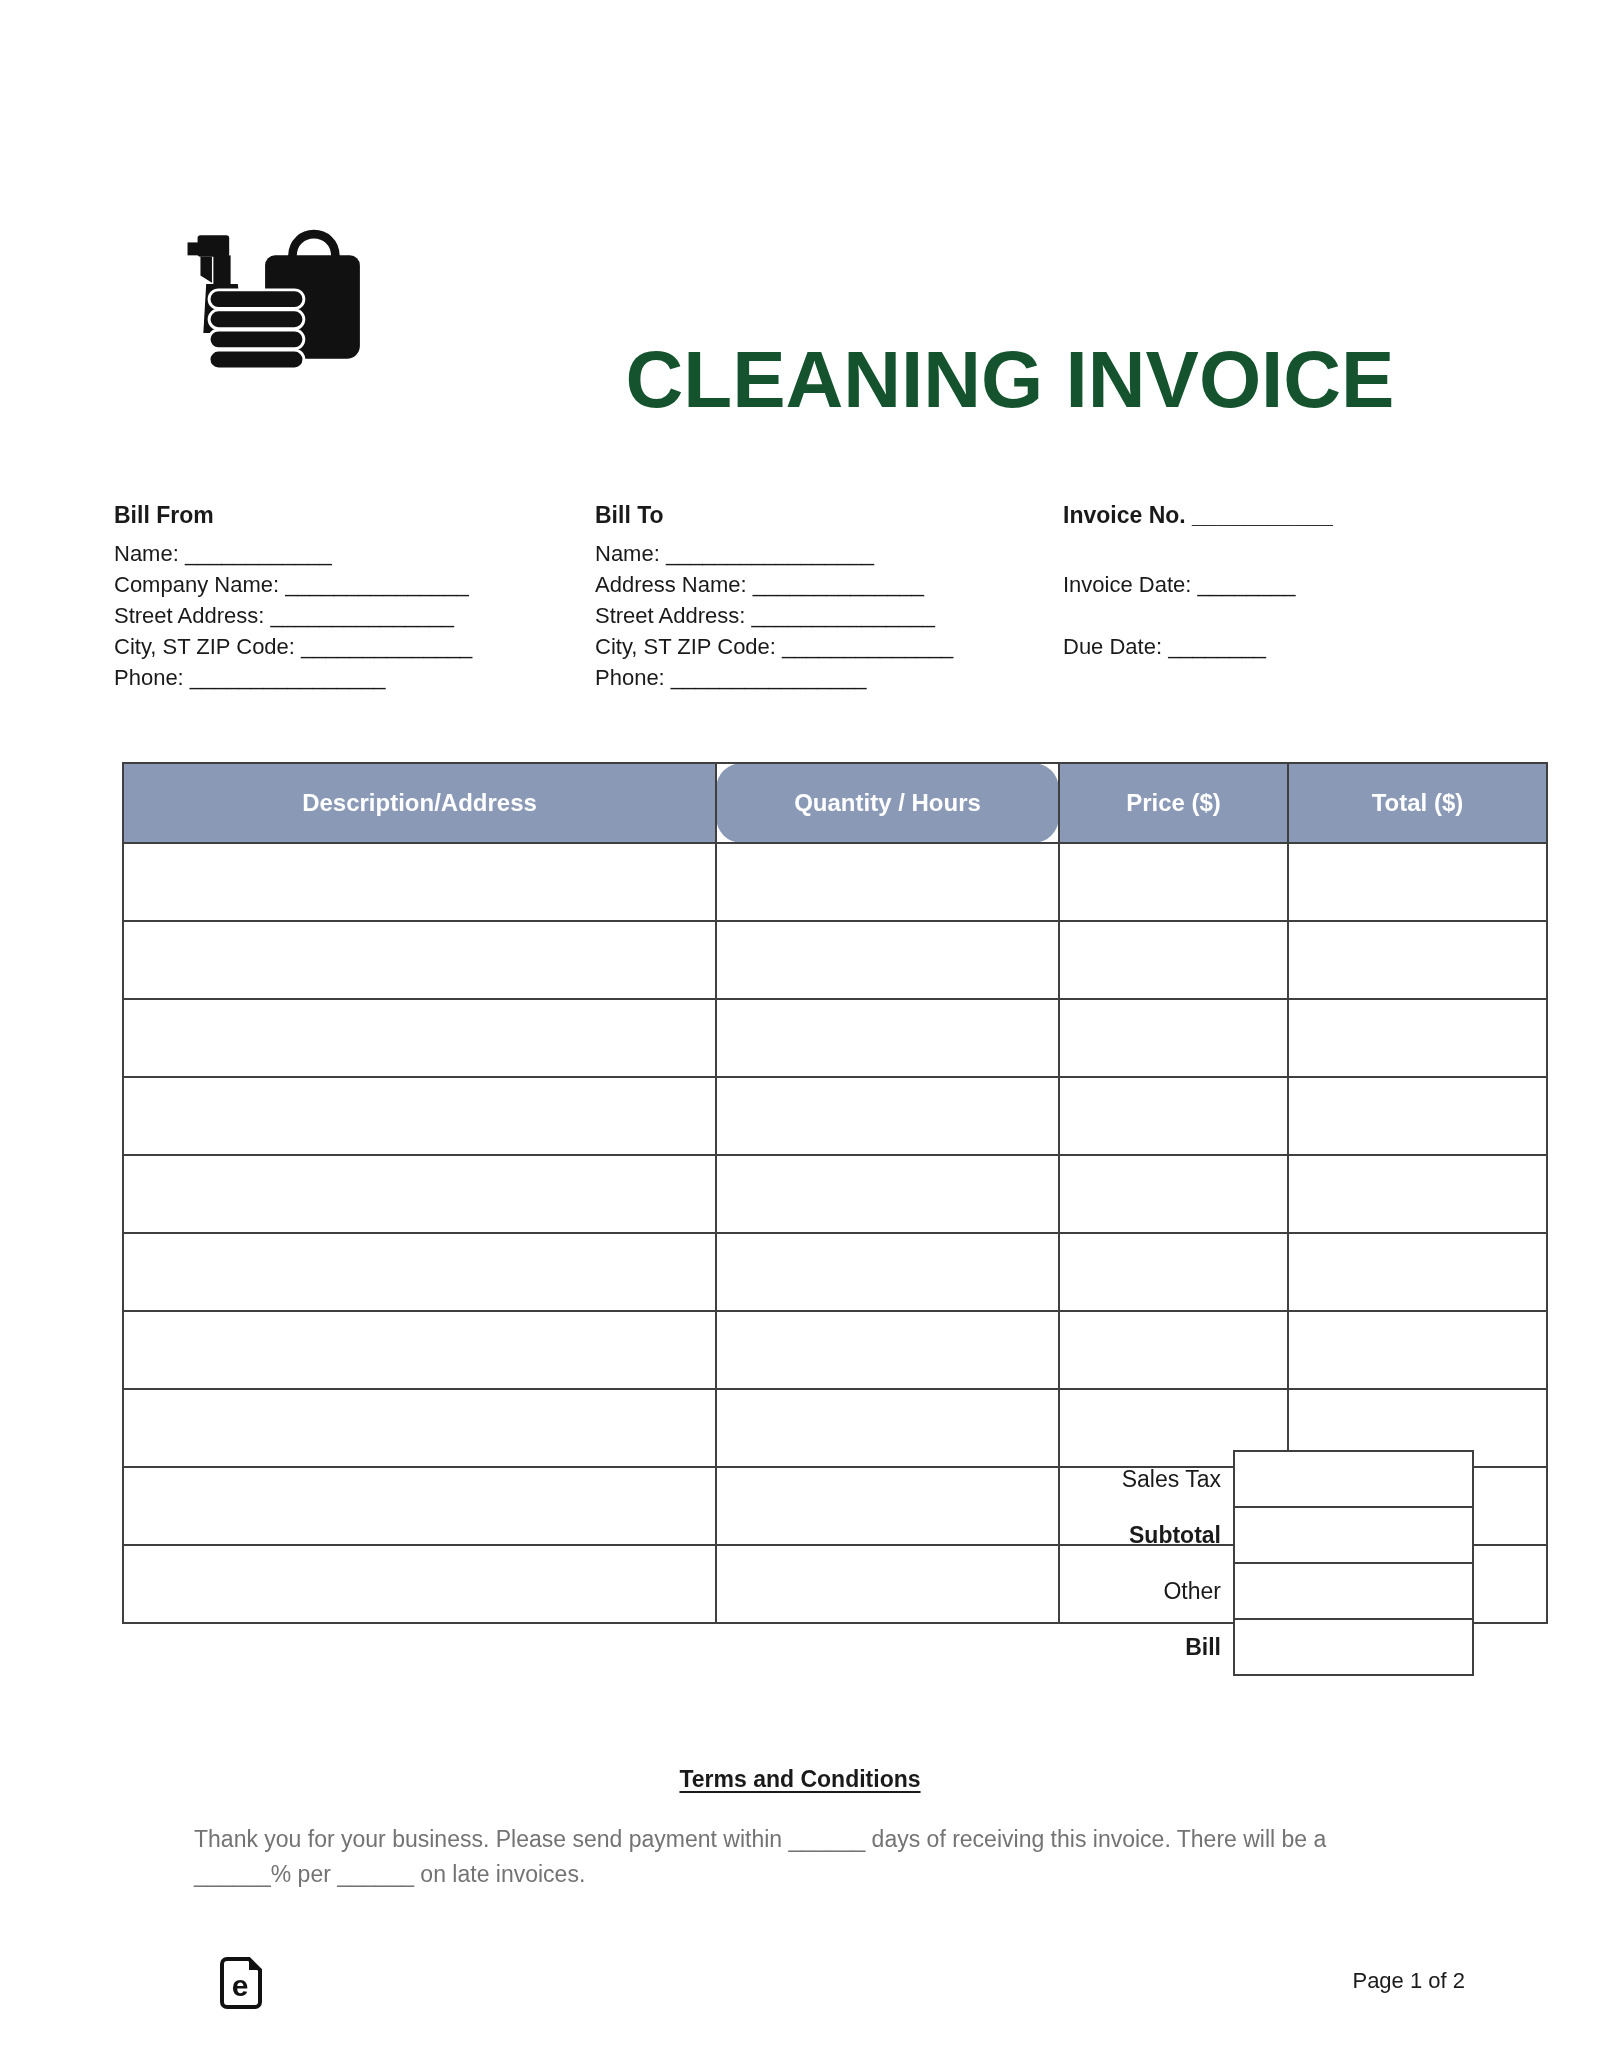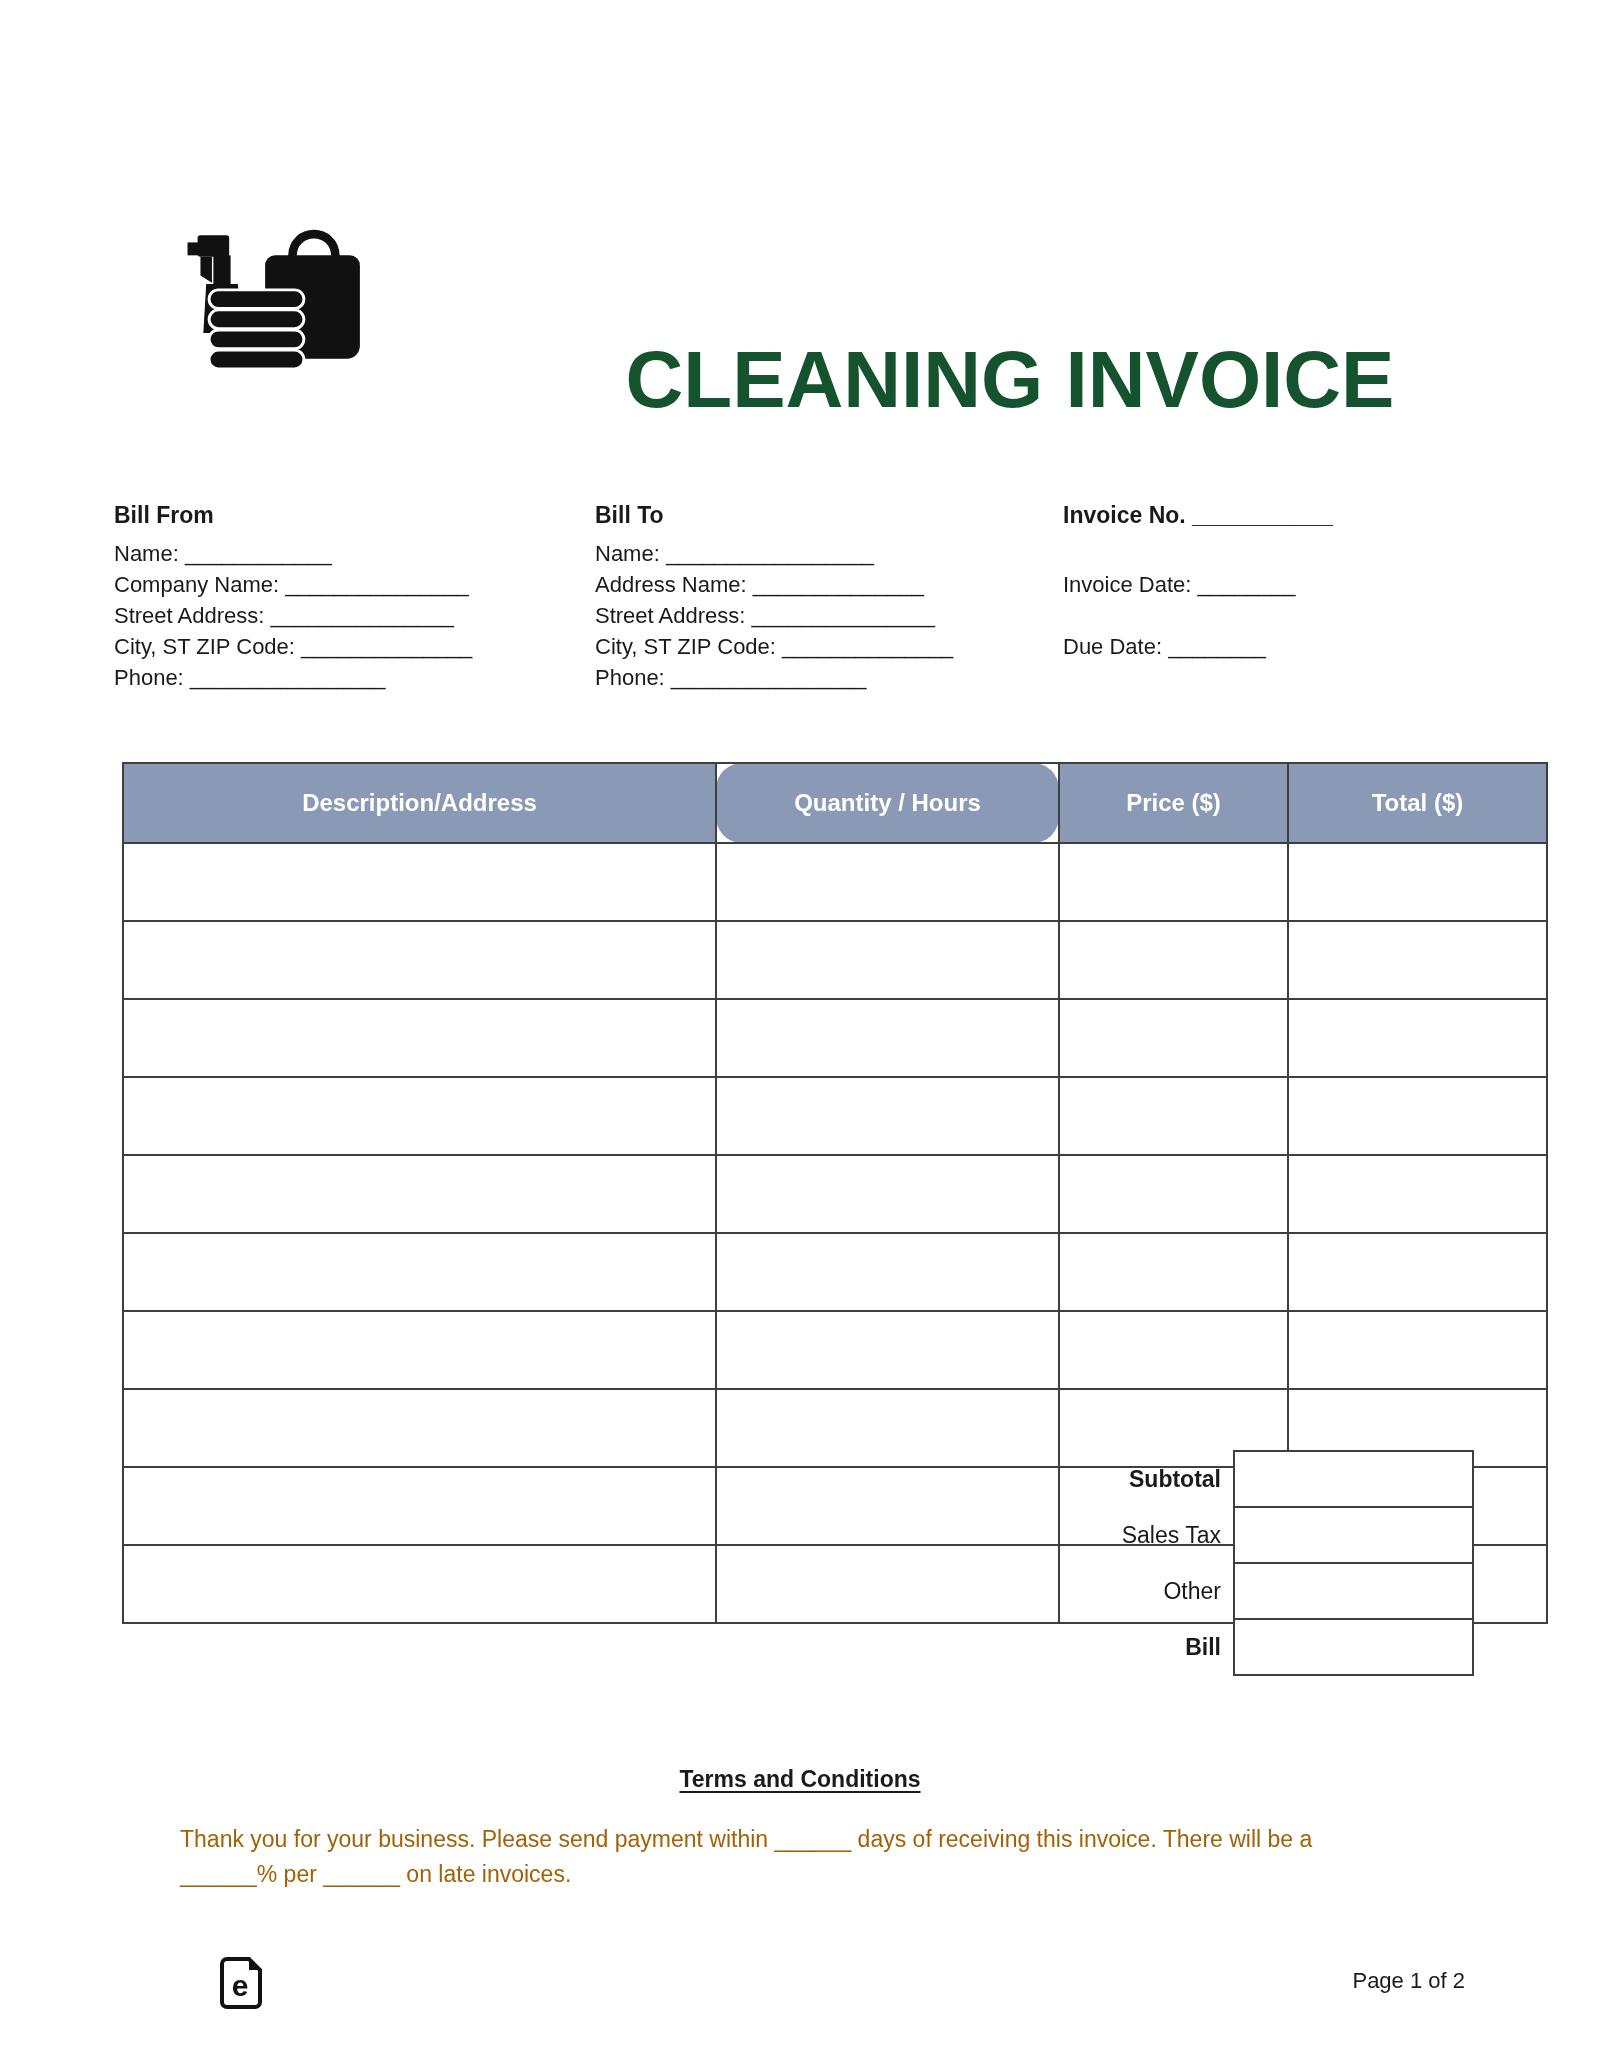--- a/index.html
+++ b/index.html
@@ -55,22 +55,22 @@
     width:241px;box-sizing:border-box;
     border:2px solid var(--table-border,#3f3f3f);background:#fff;
   }
   
   .terms-heading{
     position:absolute;left:0;top:1766px;width:1600px;text-align:center;
     font-size:23px;font-weight:700;text-decoration:underline;
     text-underline-offset:4px;
   }
   .terms-body{
-    position:absolute;left:180px;top:1822px;width:1190px;
-    font-size:23px;line-height:35px;color:#a16207;
+    position:absolute;left:194px;top:1822px;width:1190px;
+    font-size:23px;line-height:35px;color:#737373;
   }
   
   .footer-logo{position:absolute;left:220px;top:1956px;width:44px;height:54px;}
   .page-number{
     position:absolute;left:1260px;top:1968px;width:205px;
     text-align:right;font-size:22px;color:#1a1a1a;
   }
 </style>
 </head>
 <body>
@@ -192,25 +192,25 @@
           <td></td>
           <td></td>
           <td></td>
           <td></td>
         </tr>
       </tbody>
   </table>
 
   <div class="summary">
       <div class="summary-row">
+        <div class="summary-label">Sales Tax</div>
+        <div class="summary-box"></div>
+      </div>
+      <div class="summary-row">
         <div class="summary-label bold">Subtotal</div>
-        <div class="summary-box"></div>
-      </div>
-      <div class="summary-row">
-        <div class="summary-label">Sales Tax</div>
         <div class="summary-box"></div>
       </div>
       <div class="summary-row">
         <div class="summary-label">Other</div>
         <div class="summary-box"></div>
       </div>
       <div class="summary-row">
         <div class="summary-label bold">Bill</div>
         <div class="summary-box"></div>
       </div>

